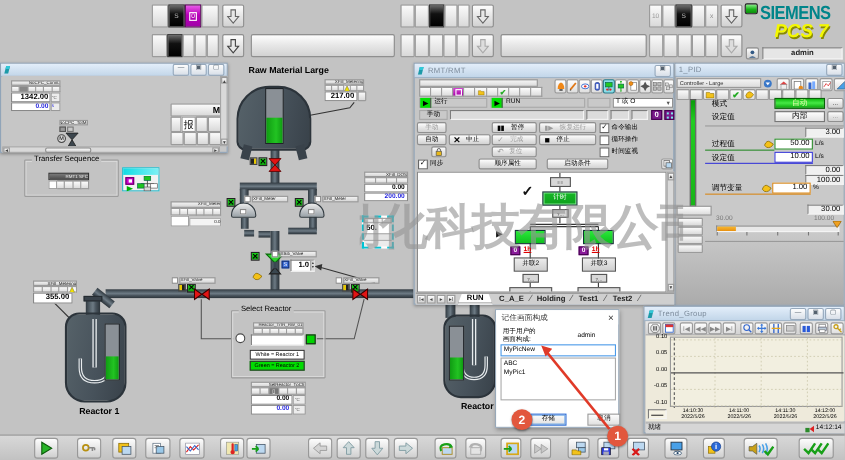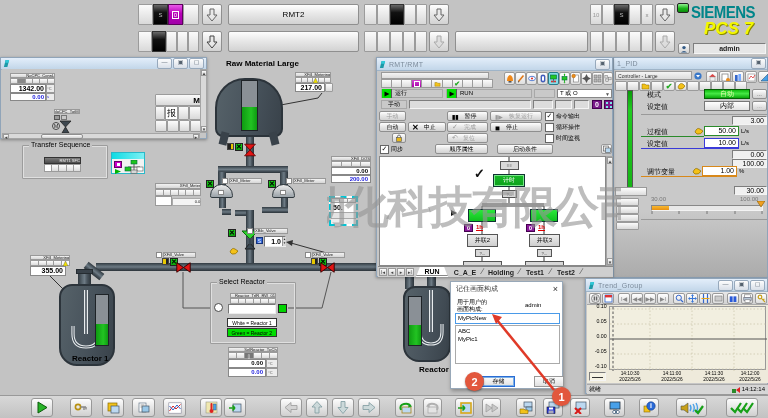--- a/index.html
+++ b/index.html
@@ -59,23 +59,20 @@
       </div>
   <div class="a ctr" data-name="alarm-cell-magenta" style="left:168px;top:4px;width:15px;height:21px;background:linear-gradient(#e95ae9,#b800b8 45%,#a000a8);border:1px solid #5e005e">
         <span style="font-size:6px;color:#fff;border:1px solid #fff;padding:0 1px">0</span>
       </div>
   <div class="a cell" data-name="alarm-cell" style="left:183px;top:4px;width:16px;height:21px"></div>
   <div class="a btn ctr" data-name="loop-arrow-button-rmt1" style="left:202px;top:4px;width:20px;height:21px">
         <svg width="12" height="14" viewBox="0 0 12 14" data-name="down-arrow-icon">
           <path d="M4 1 h4 v6 h3 L6 13 L1 7 h3 z" fill="#e8e8e8" stroke="#666" stroke-width="1"></path>
         </svg>
       </div>
-  <div class="a btn ctr" data-name="area-button-rmt2" style="left:228px;top:4px;width:131px;height:21px">
-        <span class="t8">RMT2</span>
-      </div>
   <div class="a cell" data-name="alarm-cell" style="left:364px;top:4px;width:13px;height:21px"></div>
   <div class="a cell" data-name="alarm-cell" style="left:377px;top:4px;width:13px;height:21px"></div>
   <div class="a" data-name="alarm-cell-black" style="left:390px;top:4px;width:14px;height:21px;background:linear-gradient(#6a6a6a,#111 40%,#000);border:1px solid #333"></div>
   <div class="a cell" data-name="alarm-cell" style="left:404px;top:4px;width:12px;height:21px"></div>
   <div class="a cell" data-name="alarm-cell" style="left:416px;top:4px;width:11px;height:21px"></div>
   <div class="a btn ctr" data-name="loop-arrow-button-rmt2" style="left:429px;top:4px;width:20px;height:21px">
         <svg width="12" height="14" viewBox="0 0 12 14" data-name="down-arrow-icon">
           <path d="M4 1 h4 v6 h3 L6 13 L1 7 h3 z" fill="#e8e8e8" stroke="#666" stroke-width="1"></path>
         </svg>
       </div>
@@ -312,21 +309,21 @@
   <div class="a tank" data-name="reactor-1" style="left:59px;top:228px;width:56px;height:82px;border-radius:13px 13px 18px 18px"></div>
   <svg class="a" data-name="reactor1-agitator" style="left:59px;top:228px;width:56px;height:82px" viewBox="0 0 56 82">
         <line x1="27" y1="6" x2="27" y2="50" stroke="#e8ecee" stroke-width="4"></line>
         <line x1="27" y1="6" x2="27" y2="50" stroke="#47525b" stroke-width="1.6"></line>
         <path d="M14 42 v8 q0 13 13 13 q13 0 13 -13 v-8" fill="none" stroke="#e8ecee" stroke-width="3.2"></path>
         <path d="M14 42 v8 q0 13 13 13 q13 0 13 -13 v-8" fill="none" stroke="#47525b" stroke-width="1.1"></path>
       </svg>
   <div class="a gauge" data-name="reactor1-level-gauge" style="left:95px;top:238px;width:14px;height:52px">
         <div class="gfill" data-name="reactor1-level-fill" style="height:21px"></div>
       </div>
-  <div class="a t8 b" data-name="reactor1-label" style="left:72px;top:298px"><span>Reactor 1</span></div>
+  <div class="a t8 b" data-name="reactor1-label" style="left:72px;top:313px"><span>Reactor 1</span></div>
 
   <div class="a fplabel rt" data-name="fp-r1-label" style="left:30px;top:199px;width:40px;height:5px">
         <span class="t4r">XFill_Metering</span>
       </div>
   <div class="a fpcells" data-name="fp-r1-cells" style="left:30px;top:204px;width:40px;height:6px">
         <div class="c"></div>
         <div class="c"></div>
         <div class="c"></div>
         <div class="c"></div>
         <div class="c ctr" data-name="warning-icon" style="background:#fafafa">

